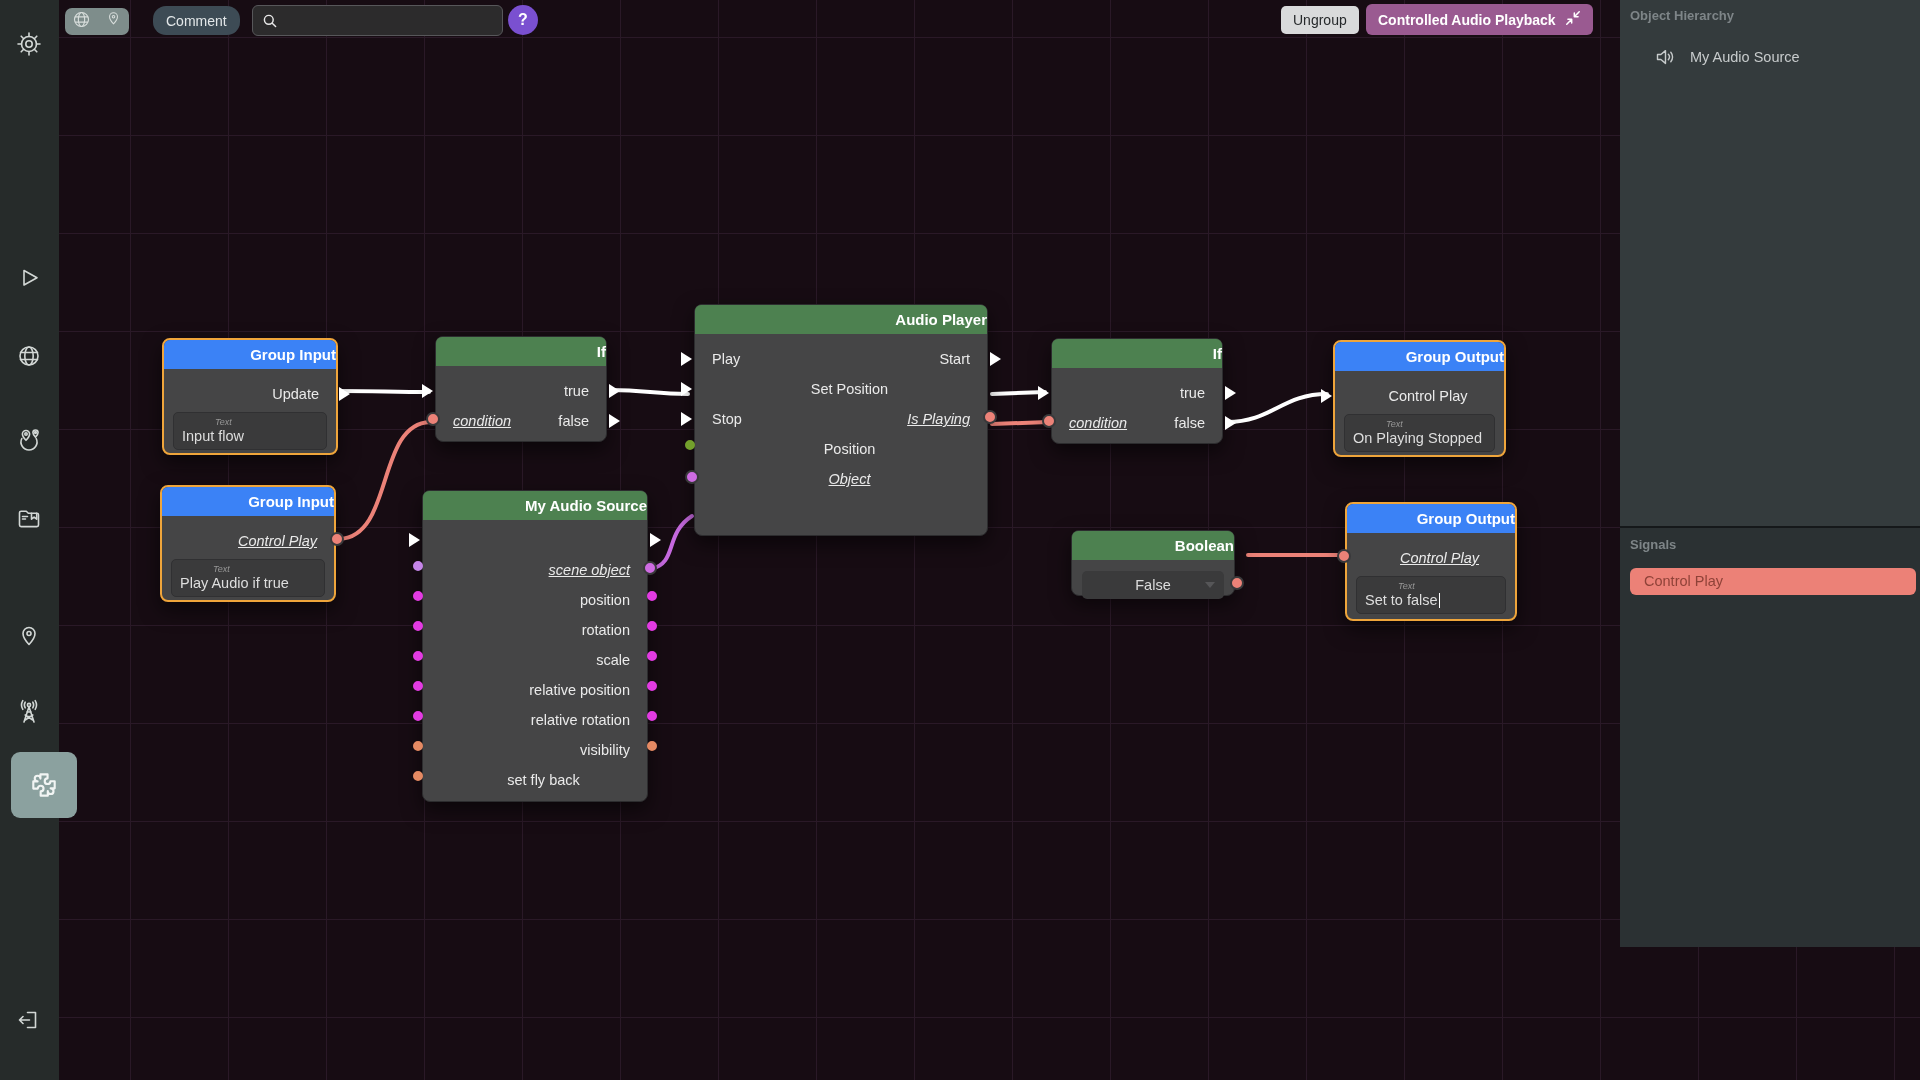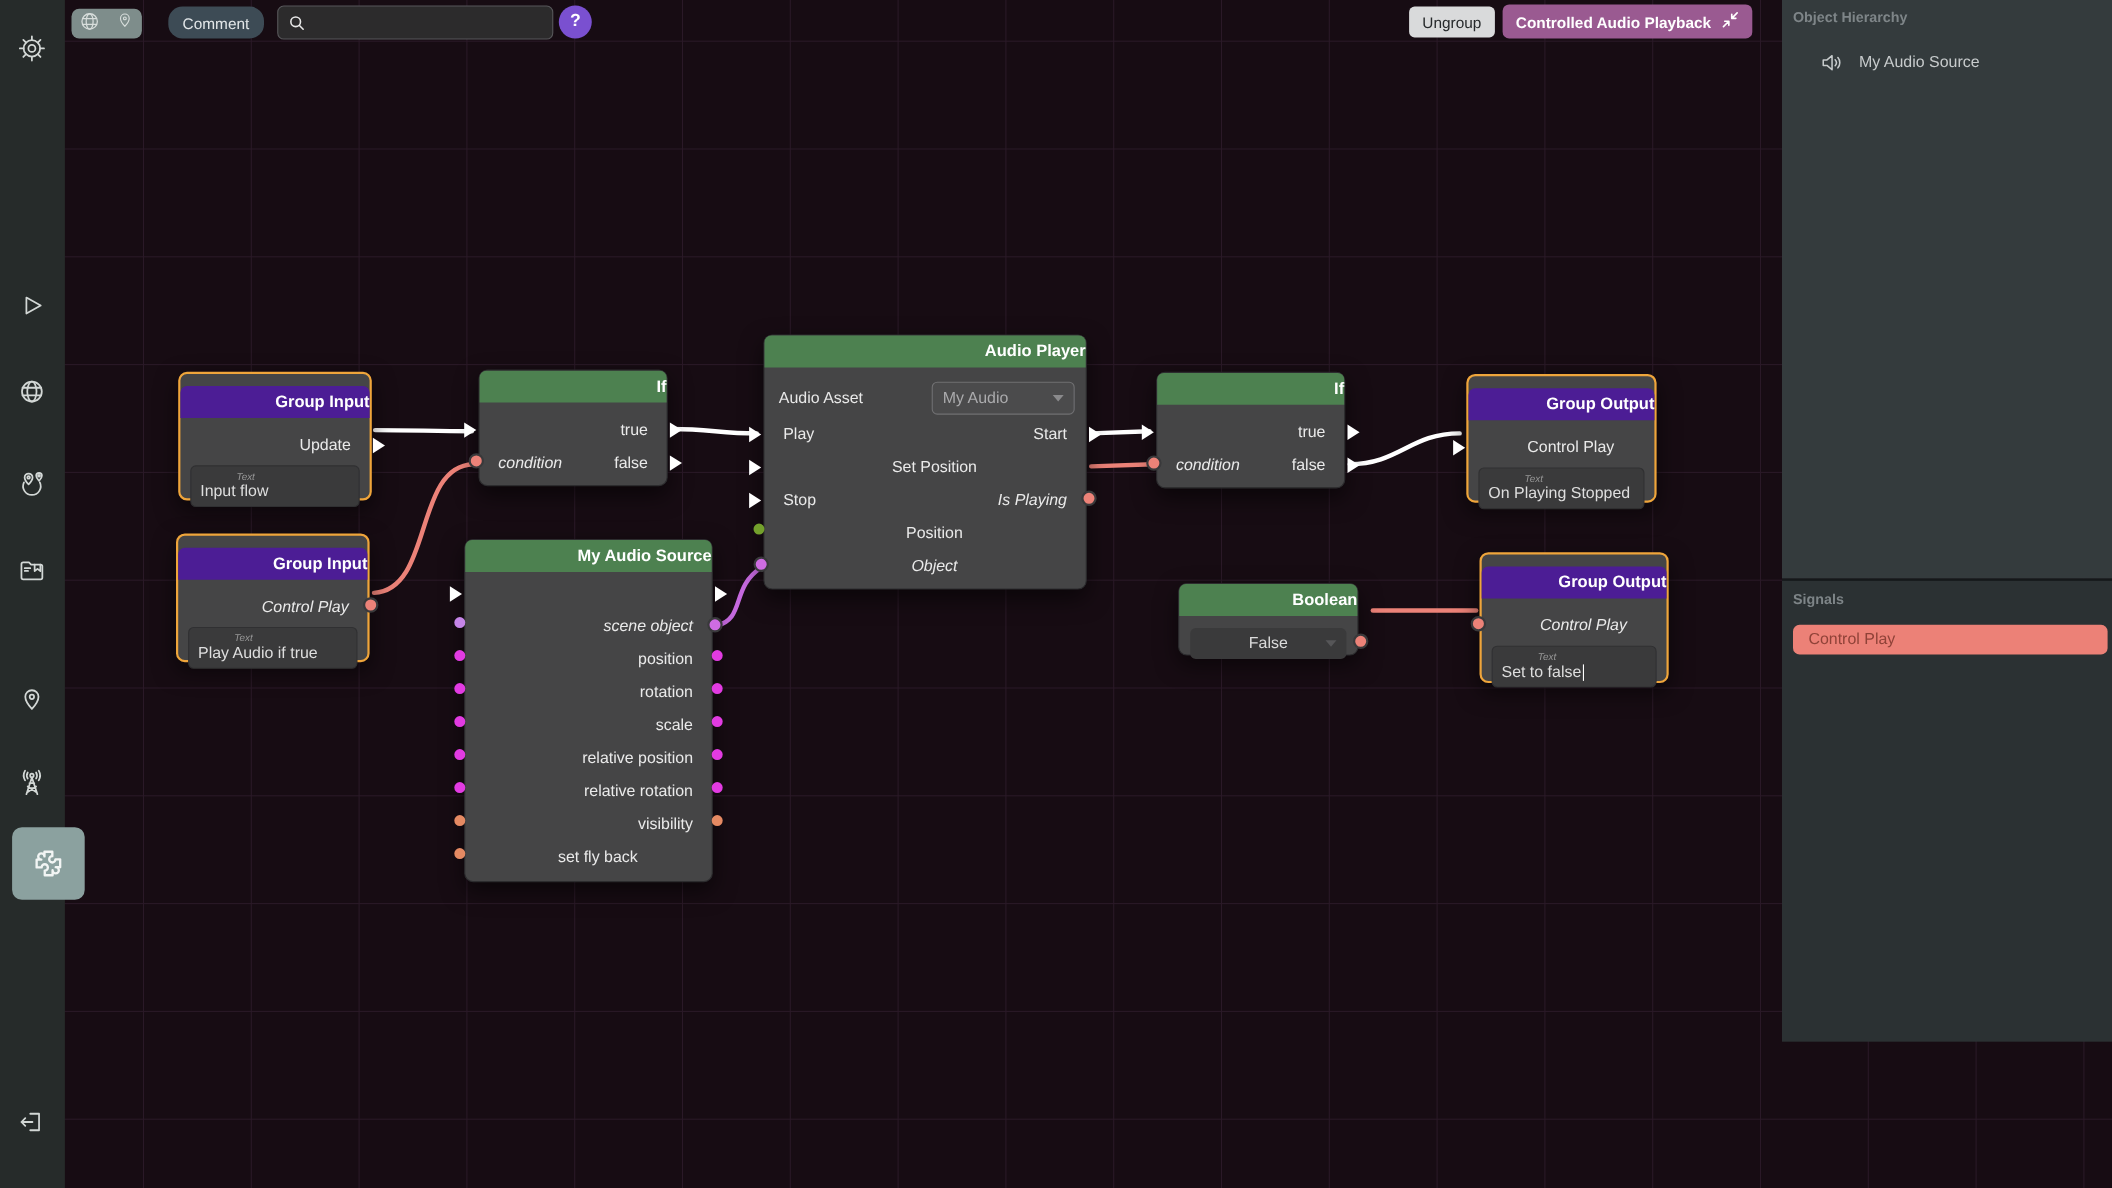--- a/index.html
+++ b/index.html
@@ -20,29 +20,29 @@
   .e-exec { stroke:#ffffff; }
   .e-salmon { stroke:#ec8278; }
   .e-violet { stroke:#c76ae0; }
 
   
   .node { position:absolute; z-index:2; background:#454546; border:1px solid #2c2c2e;
     border-radius:8px; box-shadow:0 8px 20px rgba(0,0,0,.55); }
   .node.selected { border:2px solid #efa53b; }
   .node-header { height:29px; display:flex; align-items:center; justify-content:flex-end;
     border-radius:6px 6px 0 0; color:#fff; font-weight:bold; font-size:15px; }
-  .hdr-purple { background:#4c1d95;margin-top:11px; }
+  .hdr-purple { background:#3b82f6; }
   .hdr-green  { background:#4d8150; }
   .node-body { position:relative; padding-top:10px; }
   .node-body.tight { padding-top:5px; }
   .nrow { position:relative; height:30px; display:flex; align-items:center;
     font-size:14.5px; color:#eaeaea;justify-content:center; }
   .lbl-l { margin-left:17px; }
   .lbl-r { margin-left:auto; margin-right:17px; }
-  .italic { font-style:italic; }
+  .italic { font-style:italic;text-decoration:underline; }
 
   
   .port { position:absolute; }
   .exec { width:0; height:0; border-top:7px solid transparent; border-bottom:7px solid transparent;
     border-left:11px solid #fff; top:calc(50% - 7px); }
   .exec.pl { left:-14px; }
   .exec.pr { right:-14px; }
   .ring { width:9px; height:9px; border-radius:50%; background:#232325; border:5px solid #888;
     top:calc(50% - 9.5px); }
   .dot { width:14px; height:14px; border-radius:50%; border:2.5px solid #39393b;
@@ -193,27 +193,20 @@
         <span class="port exec pr"></span>
       </div>
     </div>
   </div>
 
   <div class="node" style="left:694px;top:304px;width:294px;height:232px">
     <div class="node-header hdr-green">
       <span>Audio Player</span>
       </div>
     <div class="node-body">
-      <div class="asset-row">
-        <span>Audio Asset</span>
-        <div class="dropdown">
-          <span>My Audio</span>
-          <span class="tri-down"></span>
-        </div>
-      </div>
       <div class="nrow">
         <span class="port exec pl"></span>
         <span class="lbl-l">Play</span>
         <span class="lbl-r">Start</span>
         <span class="port exec pr"></span>
       </div>
       <div class="nrow">
         <span class="port exec pl"></span>
         <span class="lbl-l">Set Position</span>
       </div>

